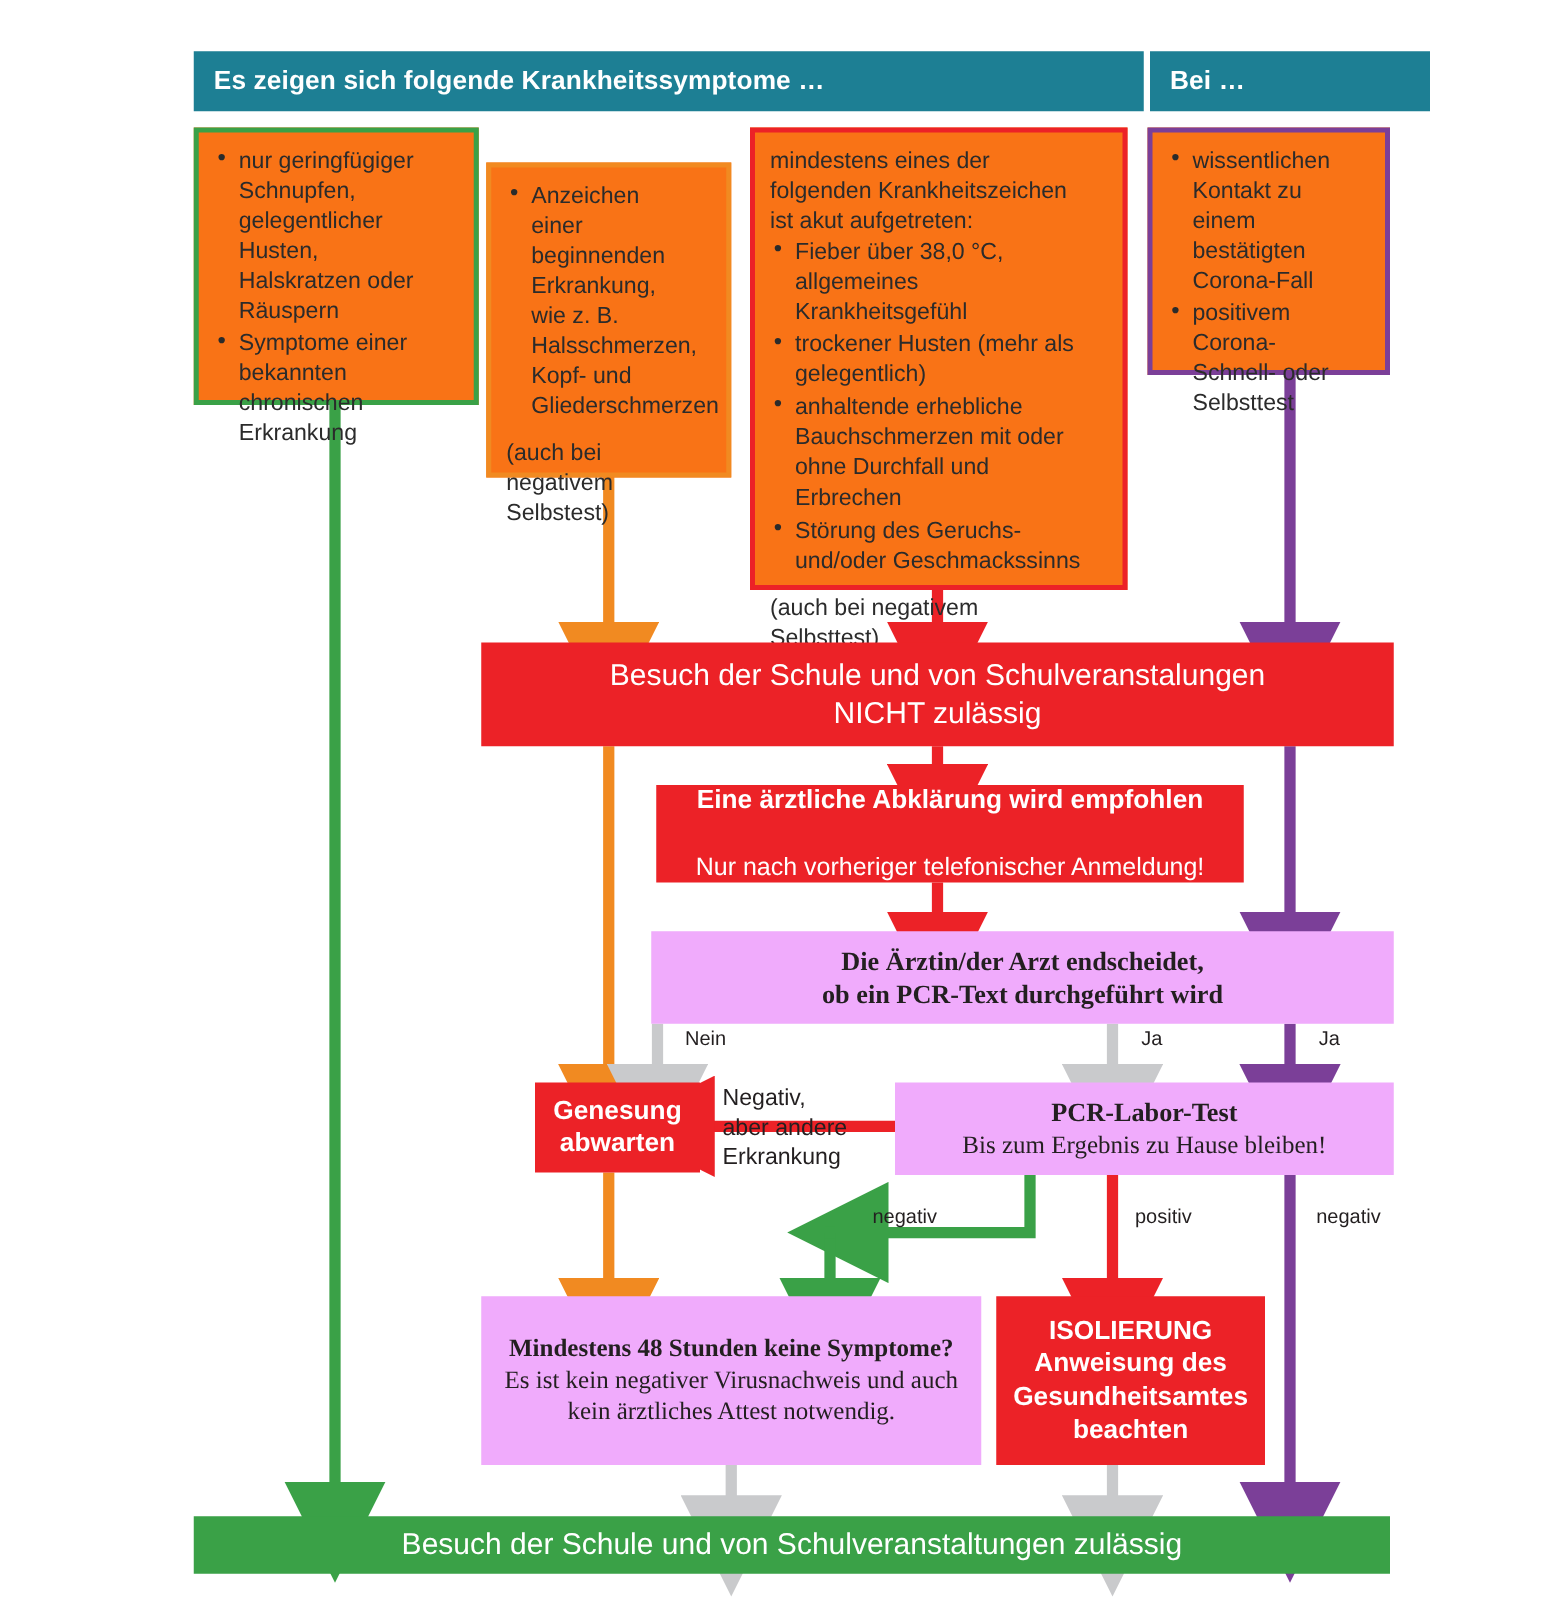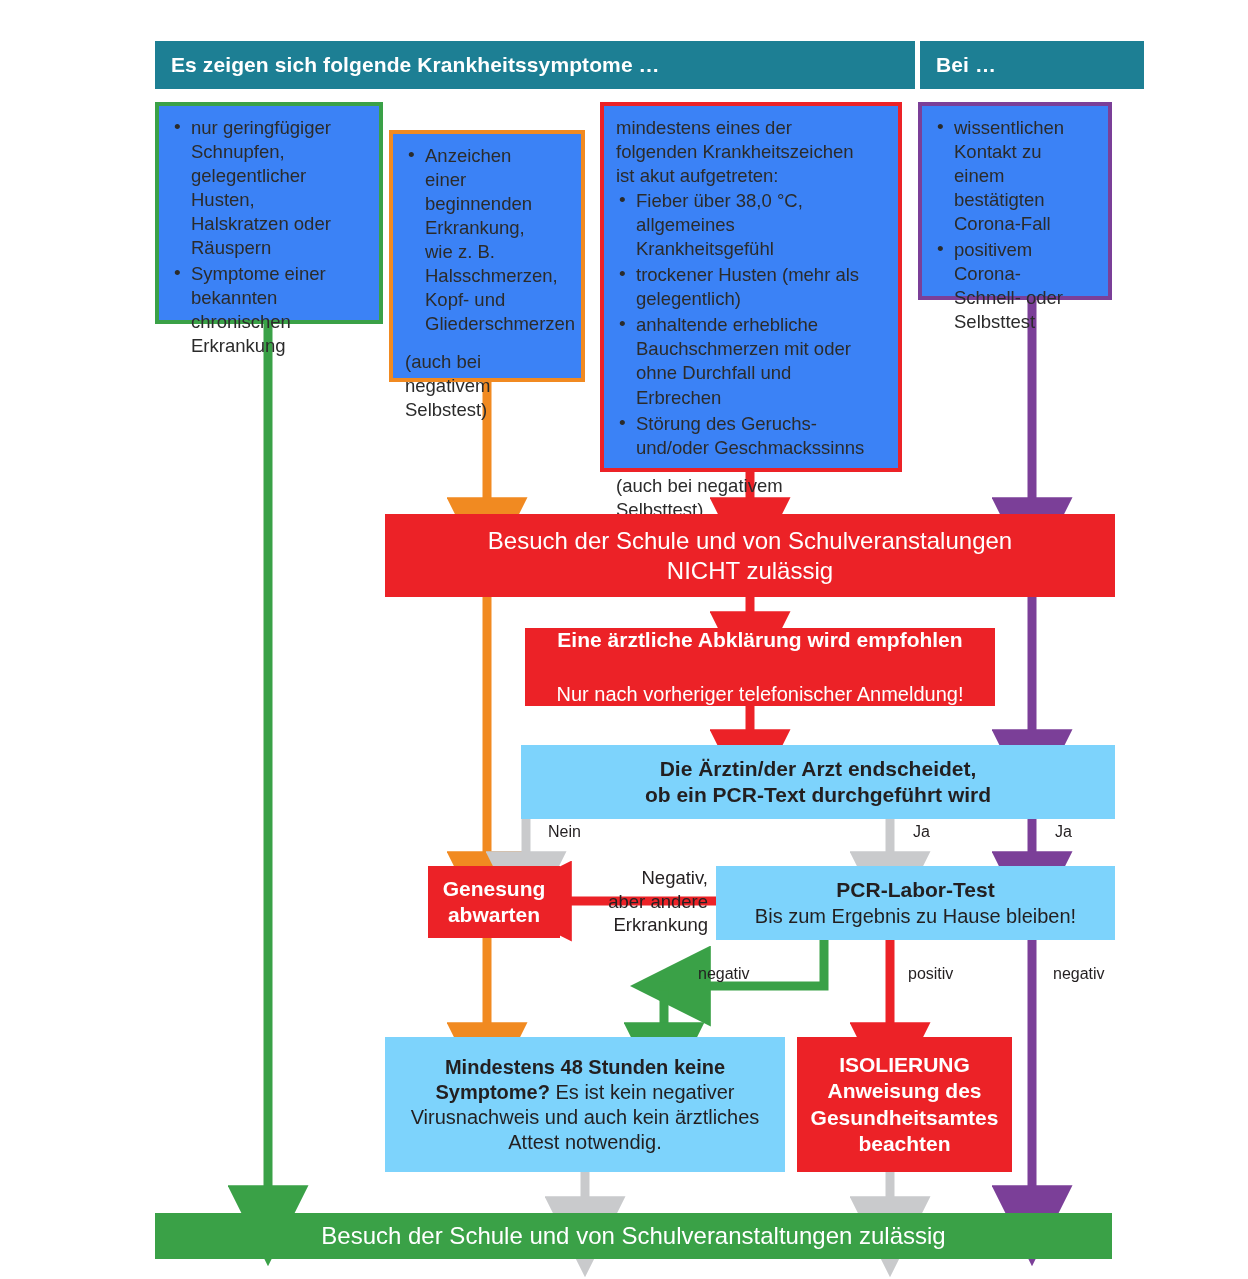--- a/index.html
+++ b/index.html
@@ -18,21 +18,21 @@
   
   .hdr{
     background:#1d7f94;color:#ffffff;
     font-weight:bold;font-size:21px;
     display:flex;align-items:center;
     padding:0 16px;letter-spacing:.1px;
   }
 
   
   .card{
-    background:#3b82f6;
+    background:#f97316;
     border:4px solid #000;
     padding:10px 30px 8px 12px;
     font-size:18.5px;
     line-height:1.30;
     color:#2b2b2b;
   }
   .card.green{border-color:#3aa147;}
   .card.orange{border-color:#f18a21;margin-top:28px;}
   .card.red{border-color:#ec2227;}
   .card.purple{border-color:#7b3f98;}
@@ -47,31 +47,31 @@
   .note{margin-top:14px;}
   .lead{margin:0 0 1px 0;}
 
   
   .banner{
     display:flex;flex-direction:column;align-items:center;justify-content:center;
     text-align:center;
   }
   .red-solid{background:#ec2227;color:#ffffff;}
   .green-solid{background:#3aa147;color:#ffffff;}
-  .gray-solid{background:#7dd3fc;color:#231f20;}
+  .gray-solid{background:#f0abfc;color:#231f20;font-family:Liberation Serif, serif;}
 
   .t-big{font-weight:normal;font-size:24px;line-height:1.22;}
   .t-mid{font-weight:bold;font-size:21px;line-height:1.25;}
   .t-reg{font-size:20px;line-height:1.25;font-weight:normal;}
 
   
   .elabel{
     position:absolute;font-weight:normal;font-size:16px;color:#231f20;white-space:nowrap;
   }
-  .elabel.thin{font-weight:normal;font-size:18.5px;line-height:1.28;text-align:right;}
+  .elabel.thin{font-weight:normal;font-size:18.5px;line-height:1.28;text-align:left;}
 </style>
 </head>
 <body>
 
 <div id="stage">
 
   <svg id="wires" viewBox="0 0 1248 1279" xmlns="http://www.w3.org/2000/svg">
     <defs>
       <marker id="ah-green" markerWidth="9" markerHeight="9" refX="1.2" refY="4.5" orient="auto" markerUnits="strokeWidth">
         <path d="M0,0 L9,4.5 L0,9 z" fill="#3aa147"></path>

